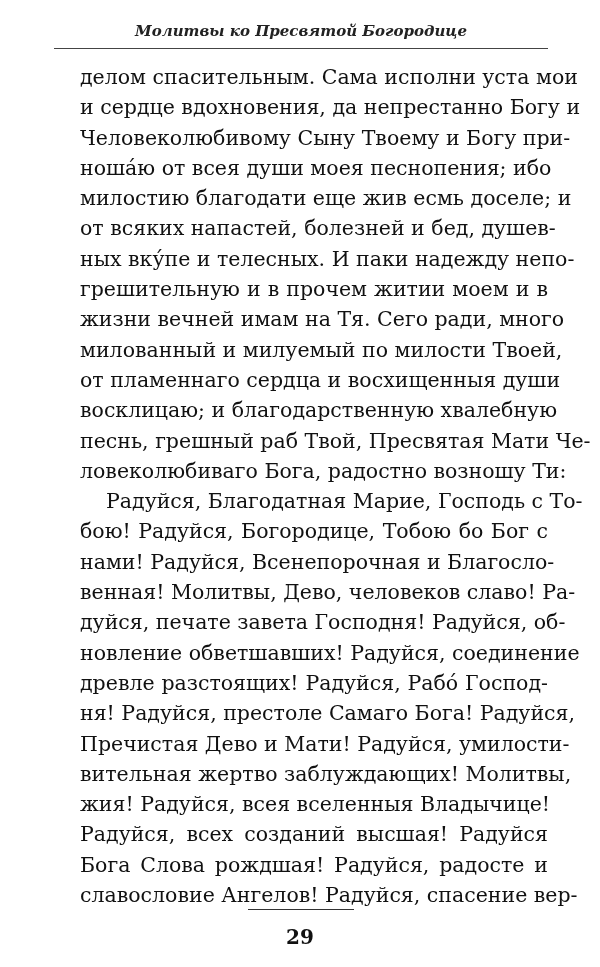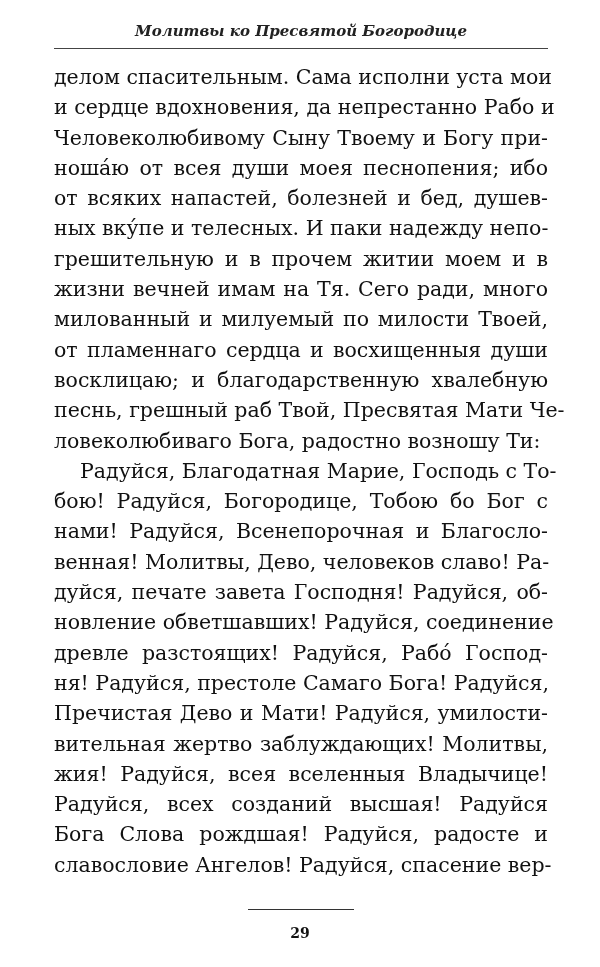--- a/index.html
+++ b/index.html
@@ -15,43 +15,45 @@
     border-top: 1.5px solid #444;
   }
   .body-text {
     position: absolute; left: 54px; width: 494px; top: 62px;
     font-family: "DejaVu Serif", serif; font-size: 20.5px; line-height: 30.3px;
     color: #111;
   }
   .line {
     display: block; white-space: nowrap; text-align: justify; text-align-last: justify;
     height: 30.3px;
+    margin-left: 26px;
   }
   .line.last { text-align-last: left; }
   .line.indent { padding-left: 26px; }
   .footer-rule {
     position: absolute; left: 248px; width: 106px; top: 909px; height: 0;
     border-top: 1.5px solid #333;
   }
   .page-number {
     position: absolute; left: 0; width: 600px; top: 925px; text-align: center;
-    font-family: "DejaVu Serif", serif; font-weight: bold; font-size: 14px; color: #111;
+    font-family: "DejaVu Serif", serif; font-weight: bold; font-size: 20px; color: #111;
   }
 </style>
 </head>
 <body>
 
 <div class="header">Молитвы ко Пресвятой Богородице</div>
 <div class="header-rule"></div>
 
 <div class="body-text">
   <span class="line">делом спасительным. Сама исполни уста мои</span>
-  <span class="line">и сердце вдохновения, да непрестанно Рабо и</span>
+  <span class="line">и сердце вдохновения, да непрестанно Богу и</span>
   <span class="line">Человеколюбивому Сыну Твоему и Богу при-</span>
   <span class="line">ноша́ю от всея души моея песнопения; ибо</span>
+  <span class="line">милостию благодати еще жив есмь доселе; и</span>
   <span class="line">от всяких напастей, болезней и бед, душев-</span>
   <span class="line">ных вку́пе и телесных. И паки надежду непо-</span>
   <span class="line">грешительную и в прочем житии моем и в</span>
   <span class="line">жизни вечней имам на Тя. Сего ради, много</span>
   <span class="line">милованный и милуемый по милости Твоей,</span>
   <span class="line">от пламеннаго сердца и восхищенныя души</span>
   <span class="line">восклицаю; и благодарственную хвалебную</span>
   <span class="line">песнь, грешный раб Твой, Пресвятая Мати Че-</span>
   <span class="line last">ловеколюбиваго Бога, радостно возношу Ти:</span>
   <span class="line indent">Радуйся, Благодатная Марие, Господь с То-</span>

